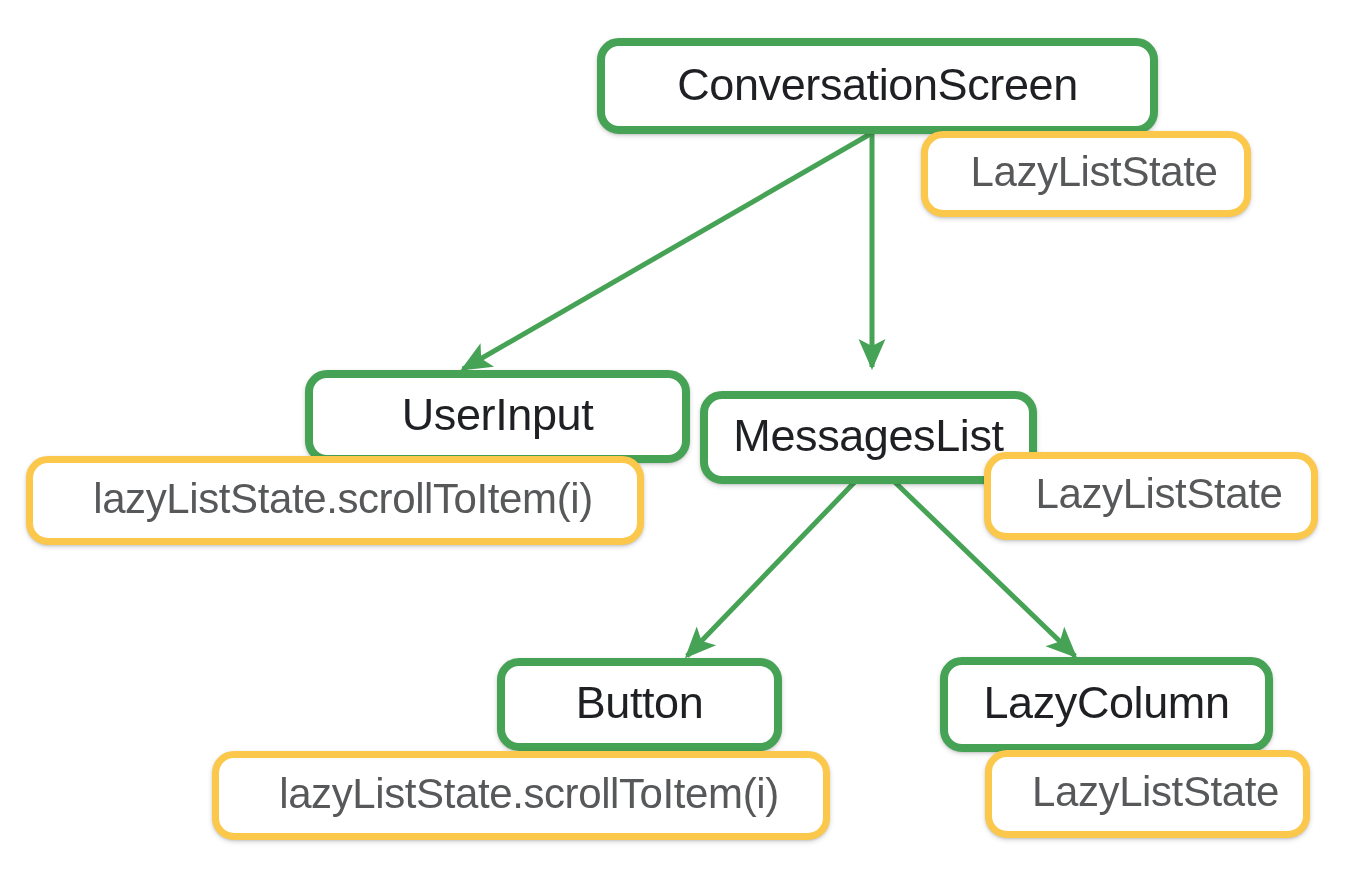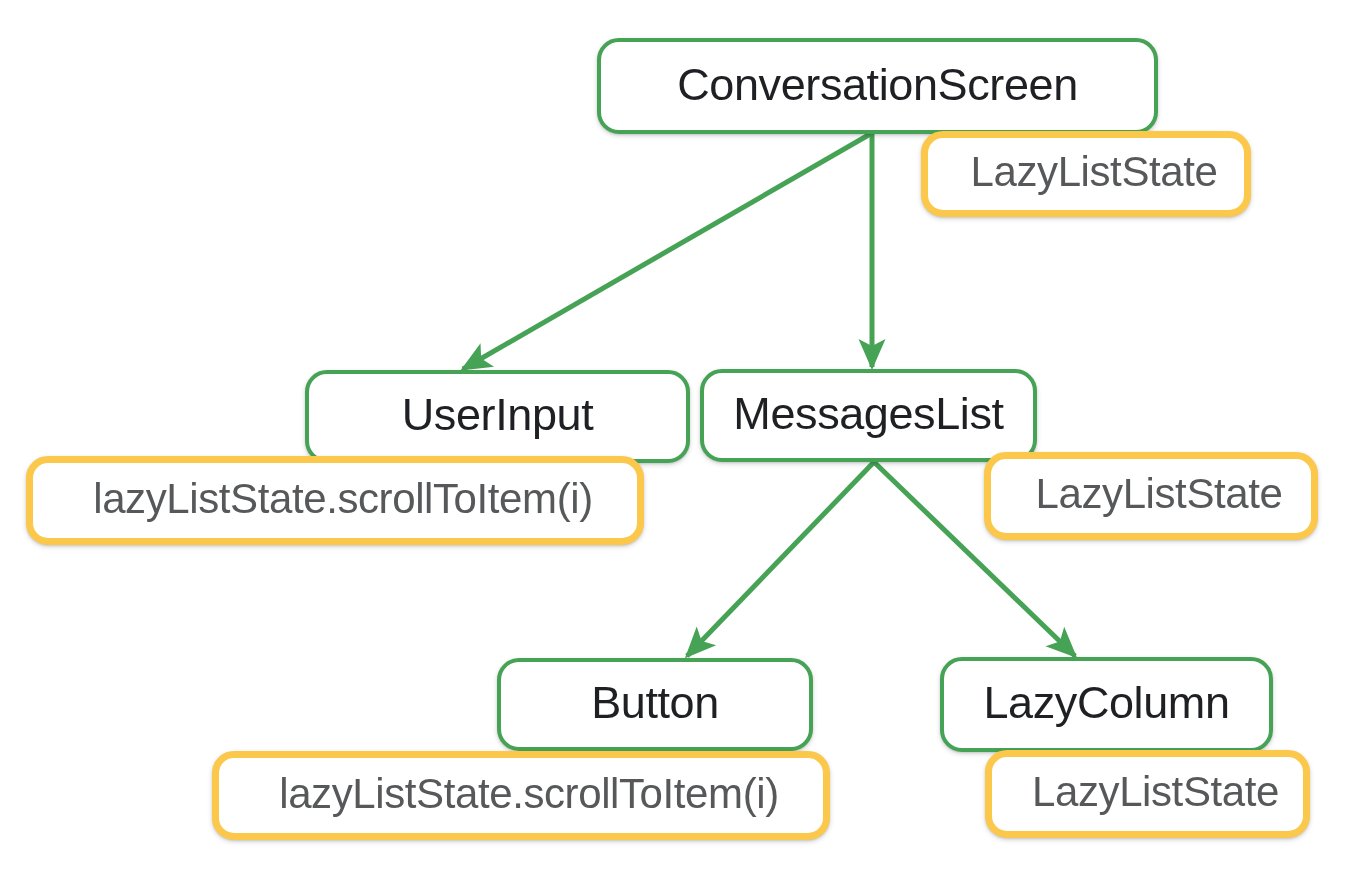--- a/index.html
+++ b/index.html
@@ -30,21 +30,21 @@
     box-sizing: border-box;
     display: flex;
     align-items: center;
     justify-content: center;
     background: #ffffff;
     border-radius: 22px;
     box-shadow: 0 2px 5px rgba(0,0,0,0.16), 0 1px 2px rgba(0,0,0,0.10);
     white-space: nowrap;
   }
   .node.composable {
-    border: 4px solid #c2410c;
+    border: 8px solid #c2410c;
     color: #1f2023;
     font-size: 45px;
     letter-spacing: -0.4px;
     z-index: 3;
   }
   .node.state {
     border: 7px solid #fbc84b;
     color: #57585a;
     font-size: 42px;
     letter-spacing: -0.4px;
@@ -79,30 +79,30 @@
   <div id="node-layer">
       <div class="node composable" style="left: 597px; top: 38px; width: 561px; height: 96px; border-color: rgb(70, 162, 85); color: rgb(31, 32, 35);">
         <span class="label">ConversationScreen</span>
       </div>
       <div class="node state" style="left: 921px; top: 131px; width: 330px; height: 86px; border-color: rgb(251, 200, 75); color: rgb(87, 88, 90);">
         <span class="label">LazyListState</span>
       </div>
       <div class="node composable" style="left: 305px; top: 370px; width: 385px; height: 93px; border-color: rgb(70, 162, 85); color: rgb(31, 32, 35);">
         <span class="label">UserInput</span>
       </div>
-      <div class="node composable" style="left: 700px; top: 369px; width: 337px; height: 93px; border-color: rgb(70, 162, 85); color: rgb(31, 32, 35);">
+      <div class="node composable" style="left: 700px; top: 391px; width: 337px; height: 93px; border-color: rgb(70, 162, 85); color: rgb(31, 32, 35);">
         <span class="label">MessagesList</span>
       </div>
       <div class="node state" style="left: 26px; top: 456px; width: 618px; height: 89px; border-color: rgb(251, 200, 75); color: rgb(87, 88, 90);">
         <span class="label">lazyListState.scrollToItem(i)</span>
       </div>
       <div class="node state" style="left: 984px; top: 452px; width: 334px; height: 88px; border-color: rgb(251, 200, 75); color: rgb(87, 88, 90);">
         <span class="label">LazyListState</span>
       </div>
-      <div class="node composable" style="left: 497px; top: 658px; width: 316px; height: 93px; border-color: rgb(70, 162, 85); color: rgb(31, 32, 35);">
+      <div class="node composable" style="left: 497px; top: 658px; width: 285px; height: 93px; border-color: rgb(70, 162, 85); color: rgb(31, 32, 35);">
         <span class="label">Button</span>
       </div>
       <div class="node composable" style="left: 920px; top: 657px; width: 333px; height: 95px; border-color: rgb(70, 162, 85); color: rgb(31, 32, 35); margin-left: 20px;">
         <span class="label">LazyColumn</span>
       </div>
       <div class="node state" style="left: 212px; top: 751px; width: 618px; height: 89px; border-color: rgb(251, 200, 75); color: rgb(87, 88, 90);">
         <span class="label">lazyListState.scrollToItem(i)</span>
       </div>
       <div class="node state" style="left: 985px; top: 750px; width: 325px; height: 88px; border-color: rgb(251, 200, 75); color: rgb(87, 88, 90);">
         <span class="label">LazyListState</span>

